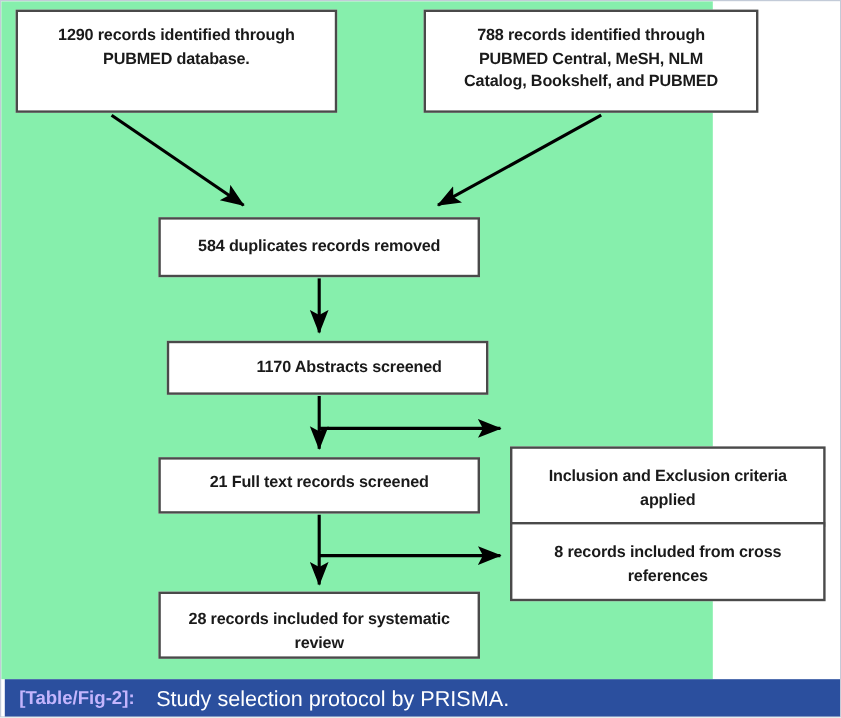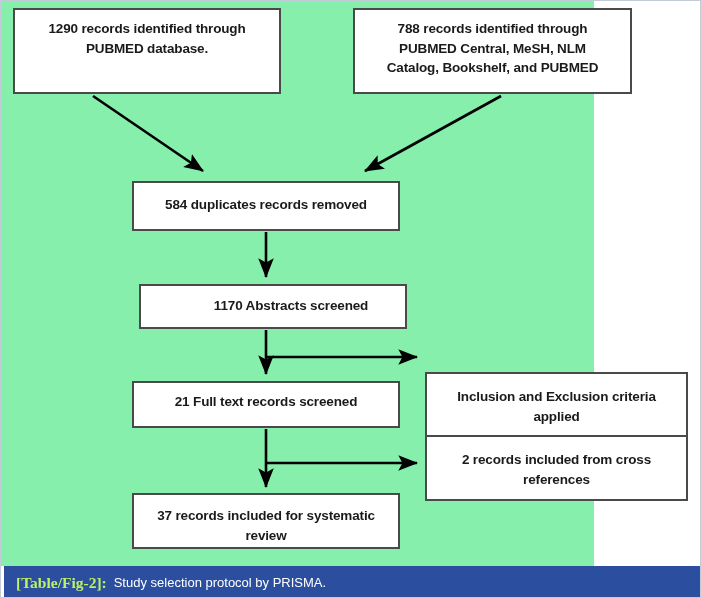--- a/index.html
+++ b/index.html
@@ -83,32 +83,32 @@
     top: 565px;
     width: 696px;
     height: 33px;
     background: #2b4f9e;
     display: flex;
     align-items: center;
     box-sizing: border-box;
     padding-left: 12px;
   }
   #caption-label {
-    font-family: Liberation Serif, serif;
+    font-family: Liberation Sans, sans-serif;
     font-size: 15.5px;
     font-weight: bold;
-    color: #bef264;
+    color: #c4b5fd;
     white-space: nowrap;
   }
   #caption-text {
     font-family: "Liberation Sans", sans-serif;
-    font-size: 13px;
+    font-size: 18px;
     font-weight: normal;
     color: #ffffff;
-    margin-left: 7px;
+    margin-left: 18px;
     white-space: nowrap;
   }
 </style>
 </head>
 <body>
 
 <div id="figure-root">
 
   <div id="diagram-area">
 
@@ -156,26 +156,26 @@
     <div class="flow-box" id="box-criteria">
       <span class="box-text">Inclusion and Exclusion criteria
 applied</span>
     </div>
 
     <div class="flow-box" id="box-fulltext">
       <span class="box-text">21 Full text records screened</span>
     </div>
 
     <div class="flow-box" id="box-cross-refs">
-      <span class="box-text">2 records included from cross
+      <span class="box-text">8 records included from cross
 references</span>
     </div>
 
     <div class="flow-box" id="box-included">
-      <span class="box-text">37 records included for systematic
+      <span class="box-text">28 records included for systematic
 review</span>
     </div>
 
   </div>
 
   <div id="caption-bar">
     <span id="caption-label">[Table/Fig-2]:</span>
     <span id="caption-text">Study selection protocol by PRISMA.</span>
   </div>
 

